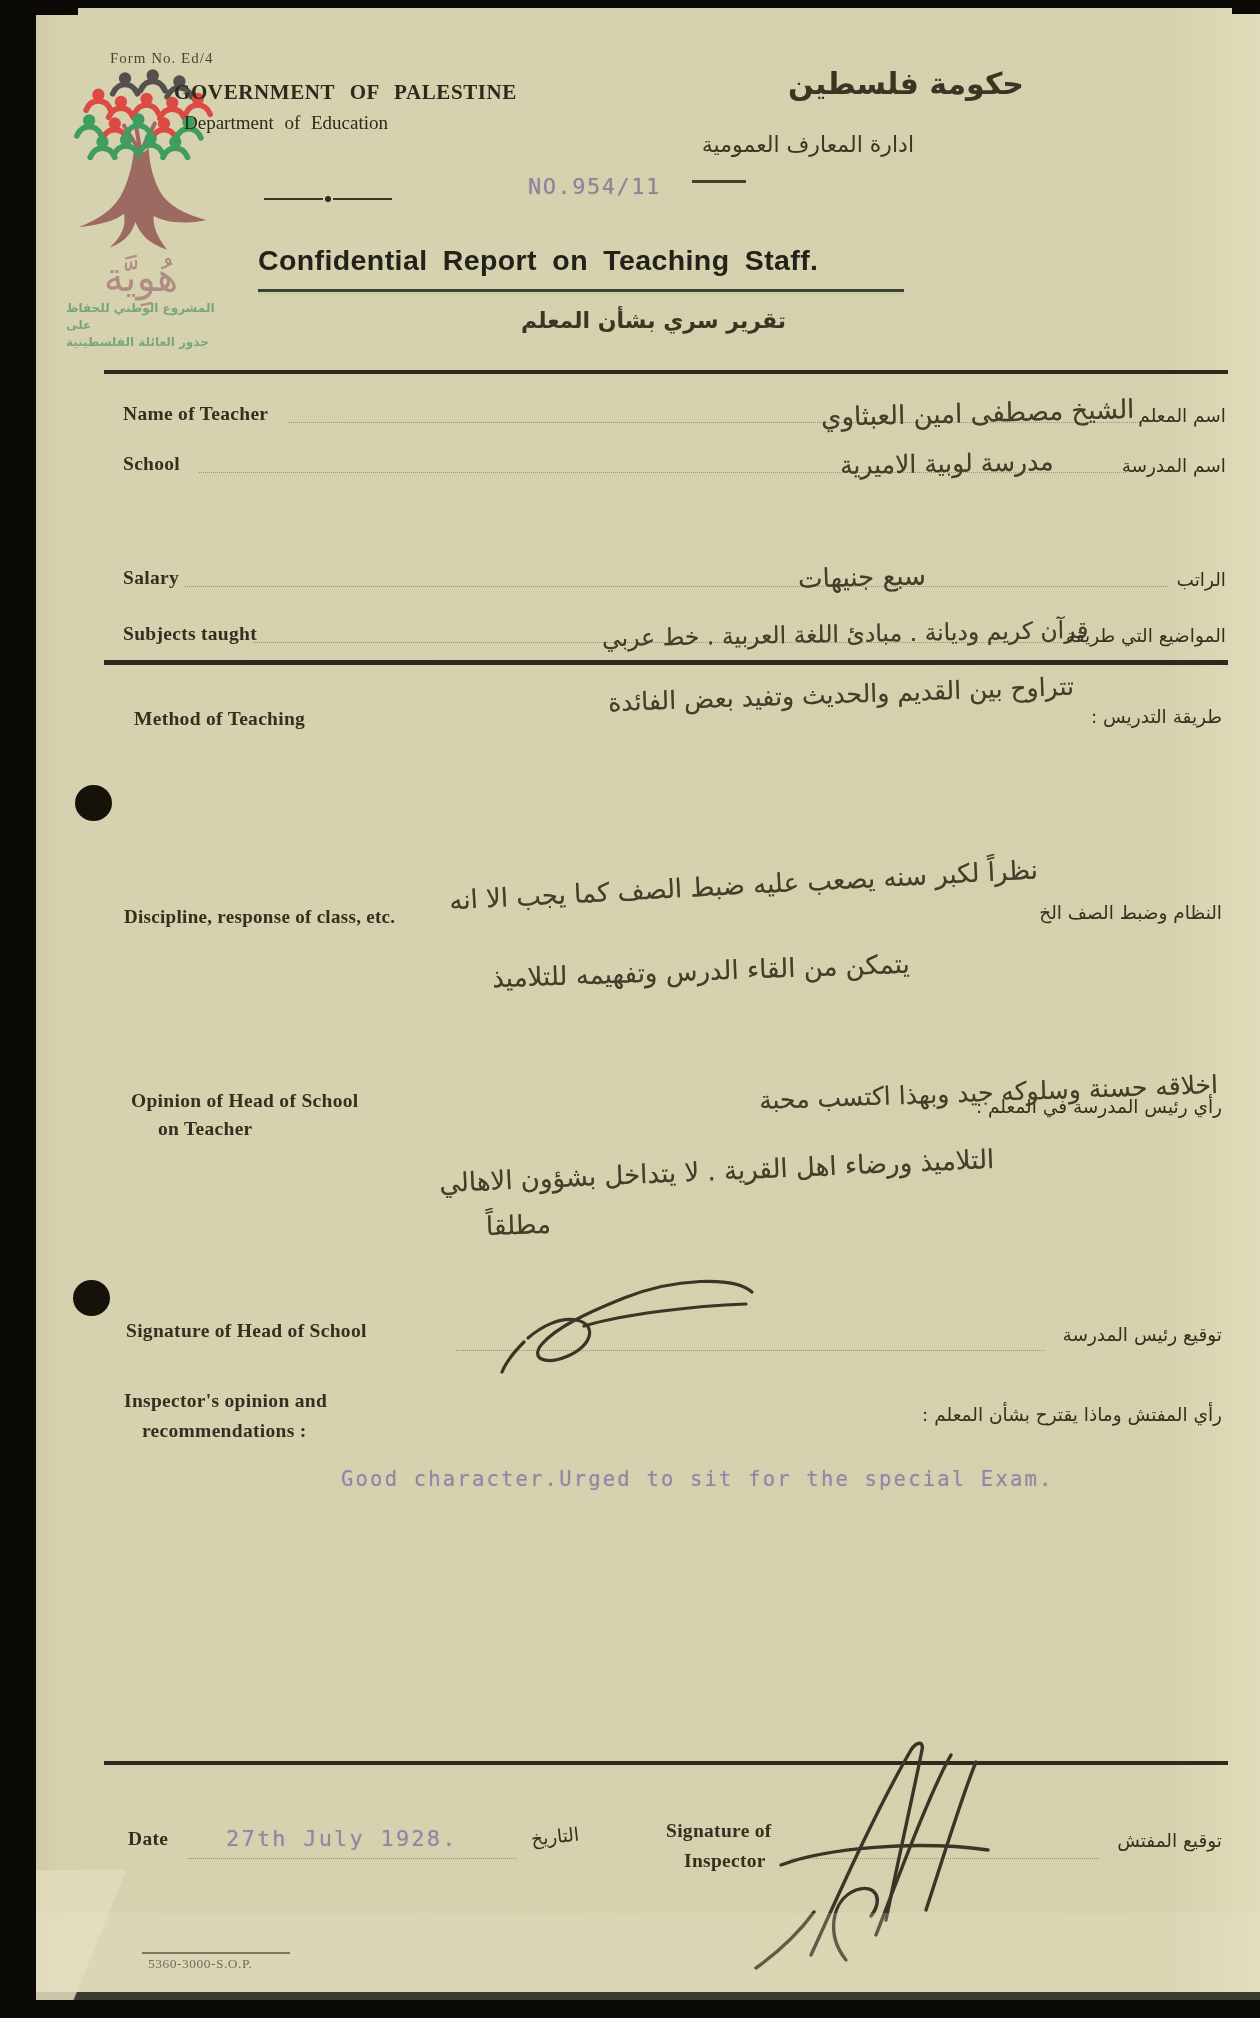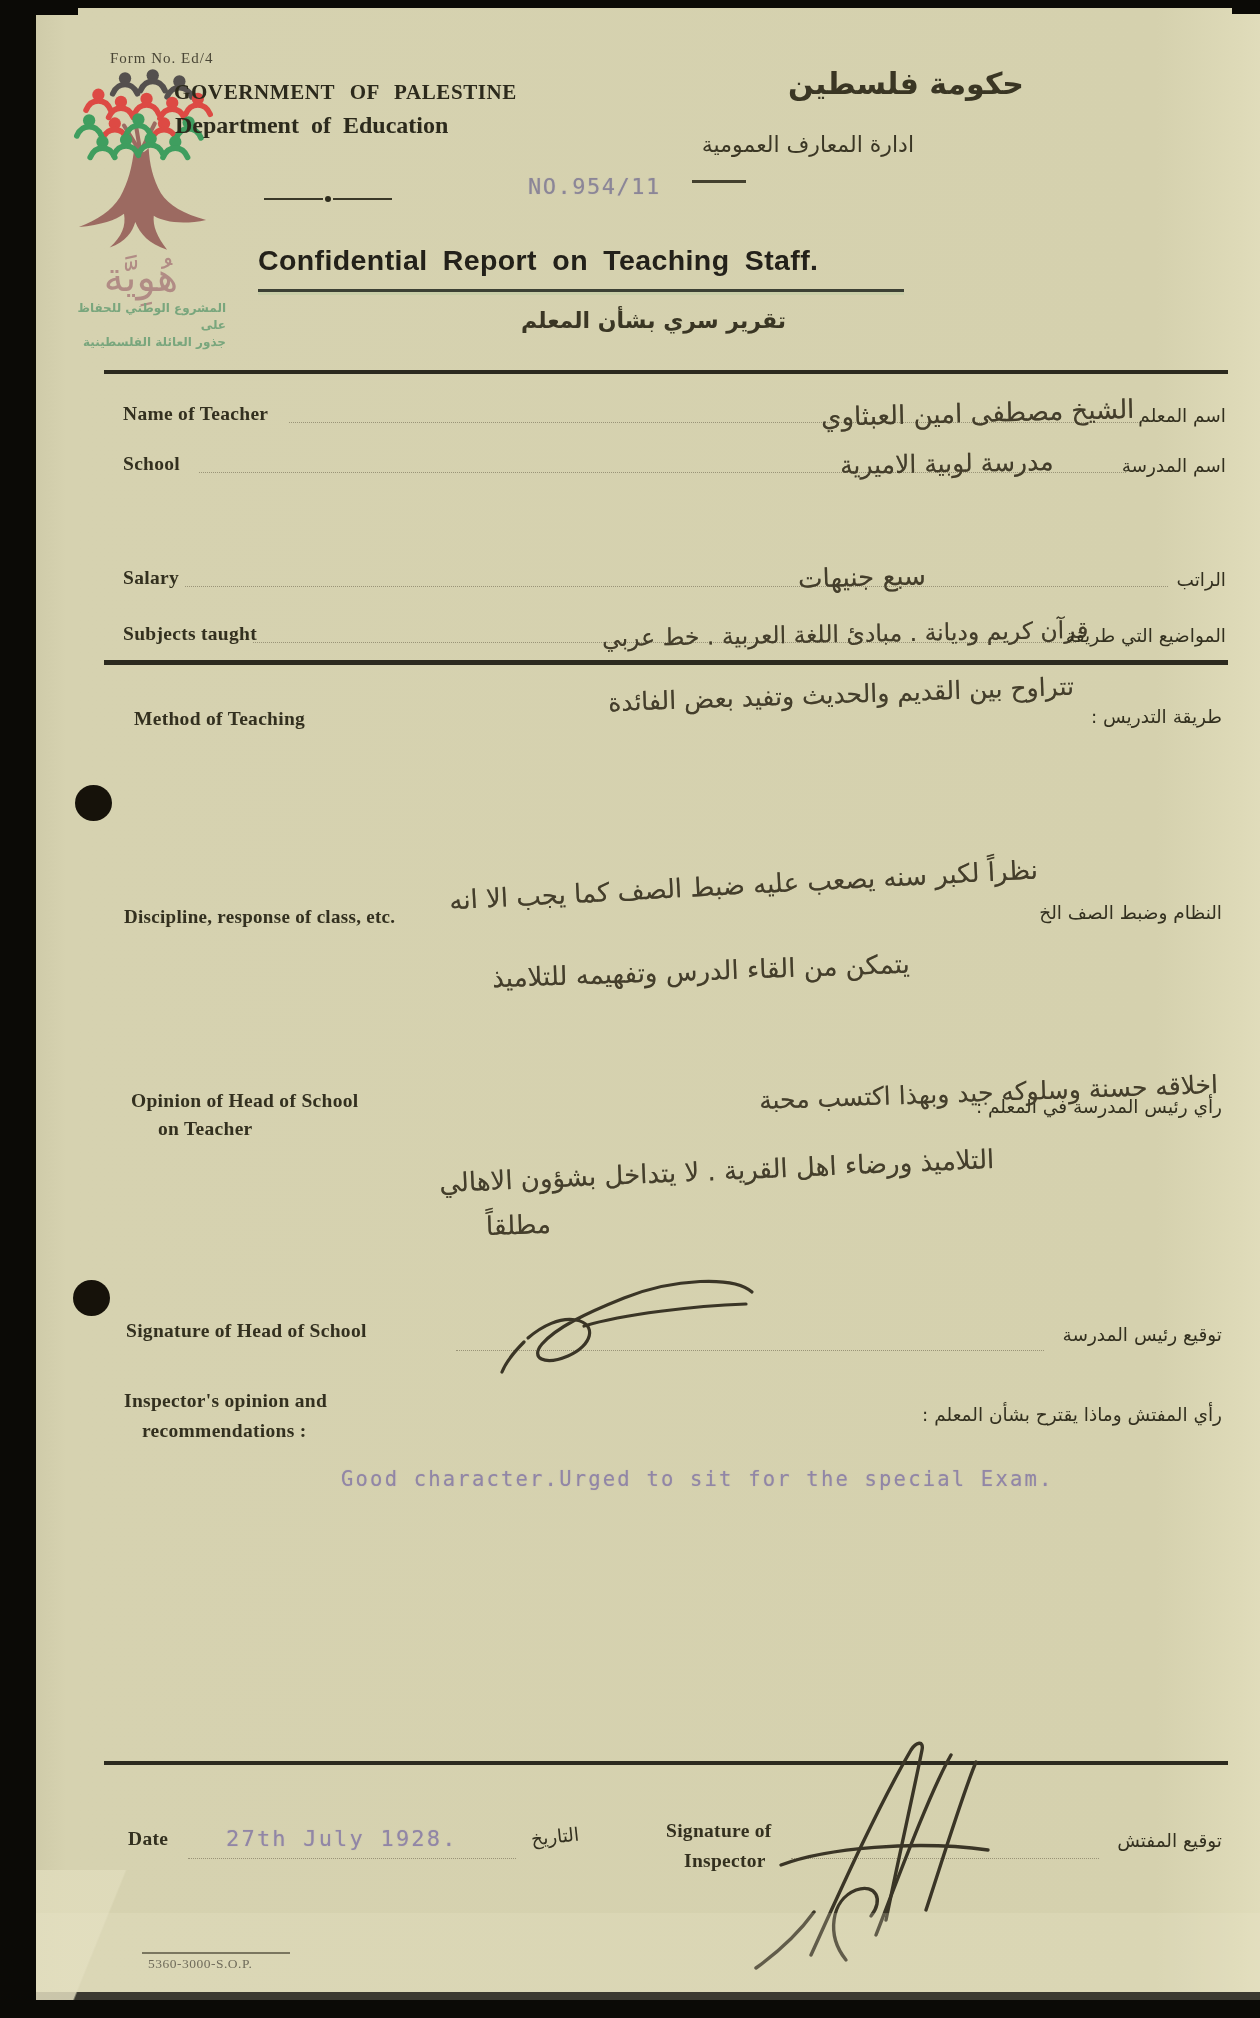--- a/index.html
+++ b/index.html
@@ -24,21 +24,21 @@
   .hand{font-family:"DejaVu Sans",sans-serif;color:#443e2b;direction:rtl;white-space:nowrap;
         text-shadow:0 0 .6px rgba(68,62,43,.55);}
   .typed{font-family:"DejaVu Sans Mono",monospace;color:#9186a6;letter-spacing:2.2px;white-space:nowrap;
          text-shadow:0 0 1px rgba(145,134,166,.55);}
   .dotline{border-bottom:1.6px dotted #9a9478;height:0;}
 
   .form-no{left:74px;top:42px;font-size:15px;color:#4a4636;letter-spacing:1px;}
 
   
   .gov-title{left:138px;top:72px;font-size:21px;font-weight:700;color:#2c2a1c;letter-spacing:.6px;word-spacing:9px;}
-  .dept-title{left:139px;top:104px;font-size:24px;font-weight:700;color:#2c2a1c;word-spacing:6px;}
+  .dept-title{left:148px;top:104px;font-size:19px;font-weight:400;color:#2c2a1c;word-spacing:6px;}
   .orn{left:228px;top:188px;width:128px;height:6px;display:flex;align-items:center;}
   .orn .bar{flex:1;height:1.6px;background:#3a3828;}
   .orn .dot{width:6px;height:6px;border-radius:50%;background:#2e2c1e;margin:0 2px;}
   .ref-no{left:492px;top:166px;font-size:22px;color:#8b8697;letter-spacing:1.5px;}
   .ar-gov{right:268px;top:58px;font-size:30px;font-weight:600;color:#3a3624;}
   .ar-dept{right:378px;top:124px;font-size:22px;font-weight:500;color:#3a3624;}
   .ar-dash{left:656px;top:172px;width:54px;height:2.5px;background:#43402e;}
 
   .title{left:222px;top:236px;width:648px;text-align:left;margin:0;
          font-family:"Liberation Sans",sans-serif;font-weight:700;font-size:28.5px;color:#23211a;
@@ -61,21 +61,21 @@
 
   .hole{width:37px;height:36px;border-radius:50%;background:#16120a;}
 
   .sig-svg{position:absolute;overflow:visible;}
   .footer-code{left:112px;top:1948px;font-size:13.5px;color:#4c483a;letter-spacing:.5px;}
   .footer-line{left:106px;top:1944px;width:148px;height:1.5px;background:#5a5640;}
 
   .logo{left:30px;top:56px;width:155px;}
   .logo-callig{width:150px;text-align:center;font-family:"DejaVu Sans",sans-serif;
                font-size:40px;font-weight:400;color:#b18c85;margin-top:-14px;}
-  .logo-tag{width:160px;text-align:right;font-family:"DejaVu Sans",sans-serif;
+  .logo-tag{width:160px;text-align:left;font-family:"DejaVu Sans",sans-serif;
             font-size:12px;font-weight:700;color:#79a67d;line-height:17px;direction:rtl;}
 </style>
 </head>
 <body>
 
 <div class="canvas">
   <div class="paper">
 
     <div class="abs form-no">Form No. Ed/4</div>
 

